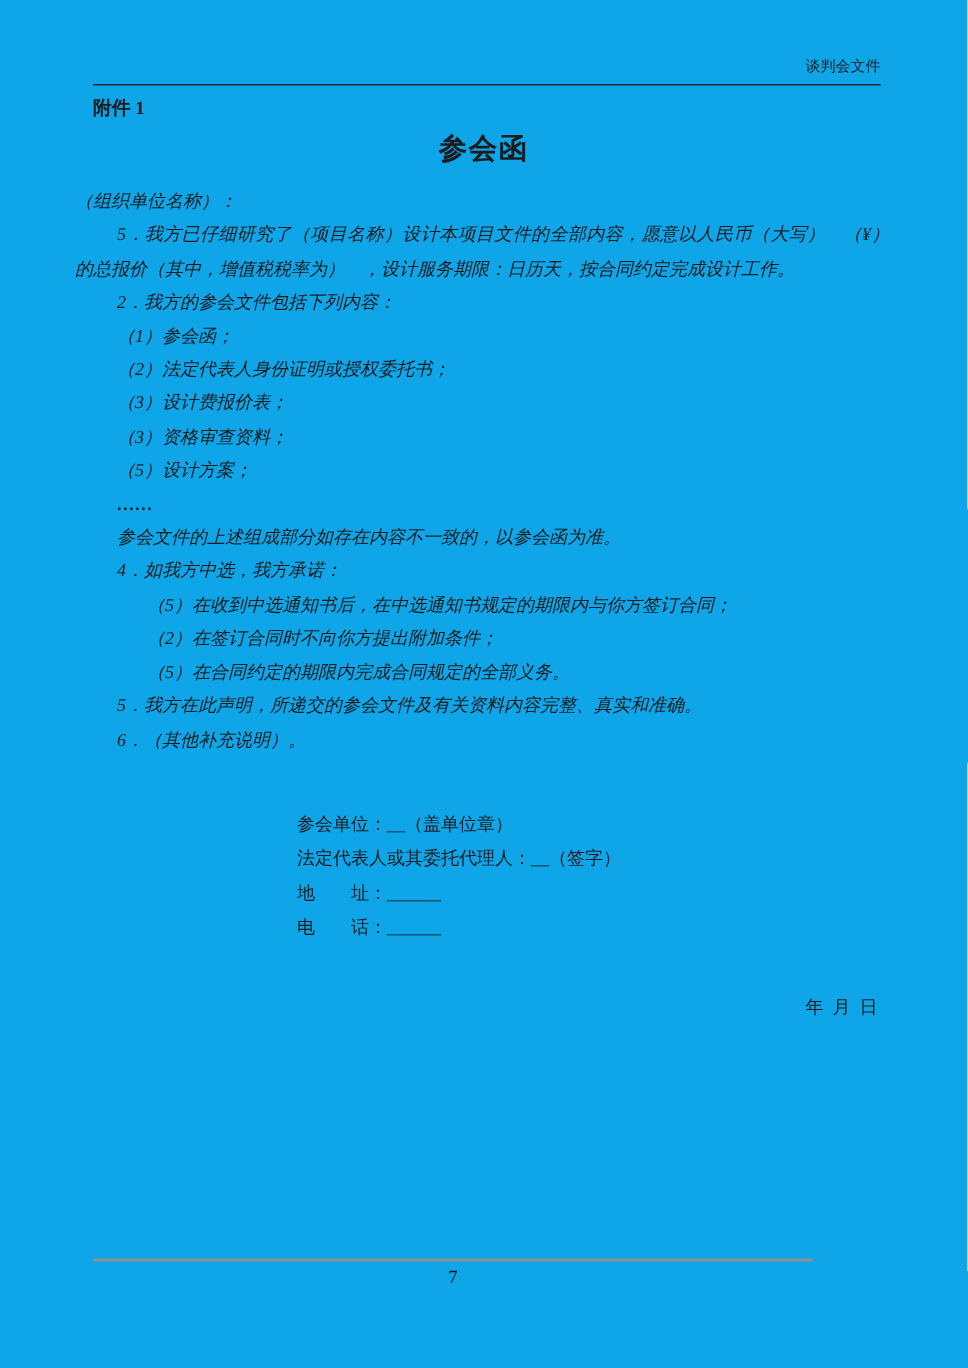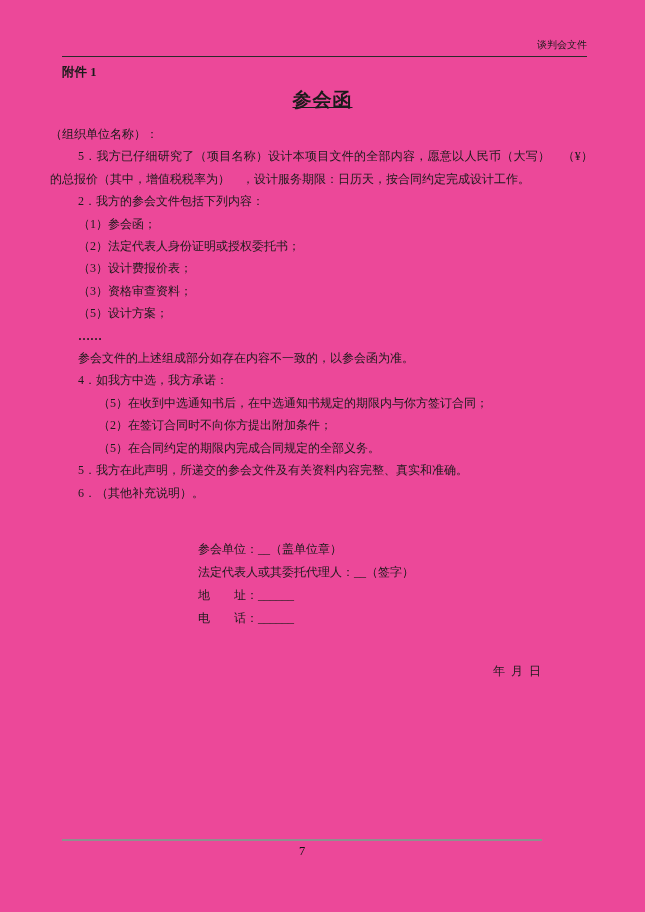--- a/index.html
+++ b/index.html
@@ -1,19 +1,19 @@
 <!DOCTYPE html>
 <html><head>
 <meta charset="utf-8">
 <style>
   html,body{margin:0;padding:0;background:#ffffff;}
   .page{
     position:relative;
     width:645px;height:912px;
-    background:#ec4899;
+    background:#0ea5e9;
     color:#1b1b1b;
     font-family:"Liberation Serif","DejaVu Serif",serif;
     overflow:hidden;
   }
   
   .hdr{
     margin:38px 58px 0 62px;
     text-align:right;
     font-size:10px;
     line-height:14px;
@@ -28,47 +28,47 @@
     line-height:15px;
   }
   
   .title{
     margin-top:8px;
     text-align:center;
     font-size:19px;
     font-weight:bold;
     line-height:24px;
     letter-spacing:1px;
-    text-decoration:underline;
   }
   
   .body{
     margin-top:11px;
     padding:0 52px 0 50px;
     font-size:12px;
+    font-style:italic;
   }
   .body p{
     margin:0;
     line-height:22.4px;
     text-align:justify;
   }
   .ind-1{text-indent:28px;}
   .ind-2{text-indent:48px;}
   .bold{font-weight:bold;}
   
   .sig{
     margin:34px 0 0 198px;
     font-size:12px;
   }
   .sig .sig-line{line-height:23px;}
   .sig .blank{letter-spacing:0;font-style:italic;}
   
   .dateline{
     margin-top:30px;
-    padding-right:104px;
+    padding-right:60px;
     text-align:right;
     font-size:12px;
     line-height:22px;
   }
   
   .footer{
     position:absolute;
     left:62px;
     top:839px;
     width:480px;

